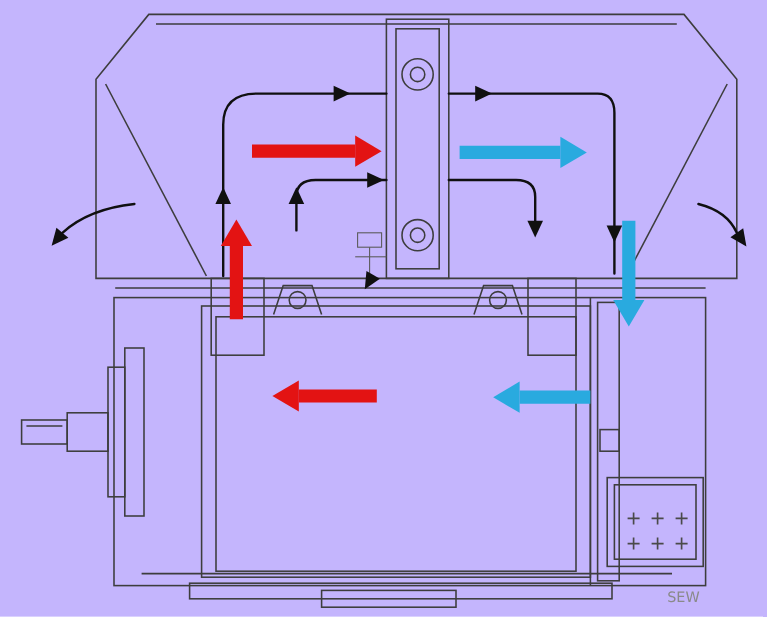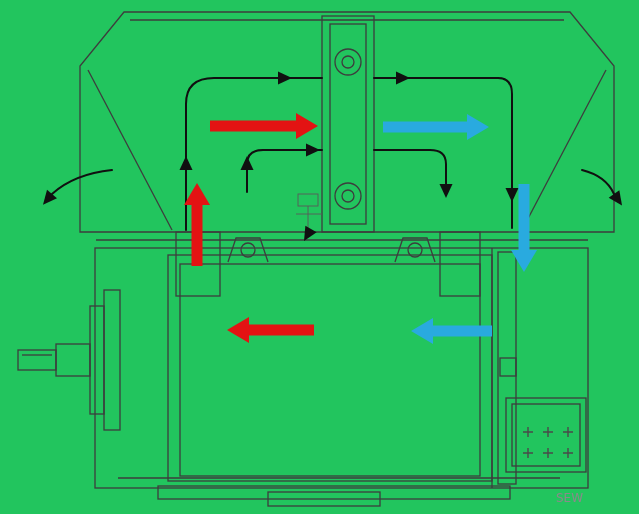--- a/index.html
+++ b/index.html
@@ -4,21 +4,21 @@
 <style>
   html, body {
     margin: 0;
     padding: 0;
     background: #ffffff;
   }
   .stage {
     position: relative;
     width: 639px;
     height: 514px;
-    background: #22c55e;
+    background: #c4b5fd;
     overflow: hidden;
     font-family: "DejaVu Sans", sans-serif;
   }
   .stage svg {
     position: absolute;
     left: 0;
     top: 0;
     display: block;
   }
   .outline {

